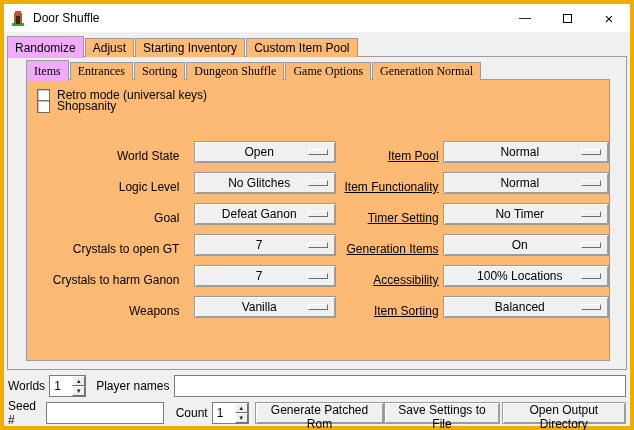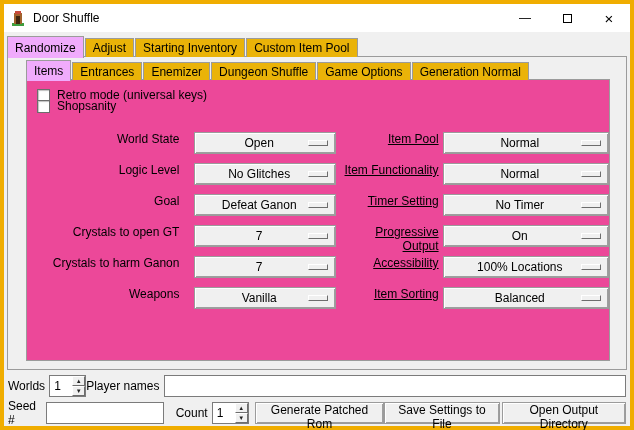--- a/index.html
+++ b/index.html
@@ -15,38 +15,38 @@
   .app-icon { width: 16px; height: 16px; margin: 0 7px 0 6px; flex: 0 0 auto; }
   .title-text { font-size: 12px; color: #000; }
   .win-btns { margin-left: auto; display: flex; height: 100%; }
   .win-btn { width: 42px; height: 100%; display: flex; align-items: center; justify-content: center;
              font-size: 12px; color: #000; cursor: default; }
   .win-btn.max span { display:block; width: 9px; height: 9px; border: 1px solid #000; }
   
   .content { position: relative; width: 626px; height: 394px; background: #F0F0F0; font-size: 12px; }
   
   .tabs { display: flex; align-items: flex-end; }
-  .tab { border: 1px solid #9b9b9b; border-bottom: none; background: #eab308;
+  .tab { border: 1px solid #9b9b9b; border-bottom: none; background: #fdba74;
          height: 19px; display: flex; align-items: center; padding: 0 7px; margin-right: 1px; }
   .tab.active { background: #f0abfc; height: 22px; margin-bottom: -1px; z-index: 3; position: relative; }
   .tabs-outer { position: absolute; left: 3px; top: 3px; height: 22px; z-index: 2; }
   .pane-outer { position: absolute; left: 3px; top: 24px; width: 620px; height: 314px;
                 border: 1px solid #9b9b9b; background: #F0F0F0; }
   .tabs-inner { position: absolute; left: 18px; top: 2px; height: 21px; z-index: 2; }
-  .tabs-inner .tab { height: 18px; }
+  .tabs-inner .tab { height: 18px; font-family: Liberation Serif, serif; }
   .tabs-inner .tab.active { height: 21px; }
   .pane-inner { position: absolute; left: 18px; top: 22px; width: 584px; height: 282px;
-                border: 1px solid #9b9b9b; background: #ec4899; }
+                border: 1px solid #9b9b9b; background: #fdba74; }
   
   .checkbox-row { position: absolute; left: 10px; display: flex; align-items: center; gap: 7px; height: 16px; }
   .checkbox { width: 13px; height: 13px; background: #fff; border: 1px solid #6d6d6d;
               box-shadow: inset 1px 1px 1px rgba(0,0,0,0.25); }
   
   .options { position: absolute; left: 0; top: 52px; width: 100%; }
-  .opt-row { display: flex; align-items: flex-start; height: 31px; }
+  .opt-row { display: flex; align-items: flex-end; height: 31px; }
   .opt-label { color: #000; }
   .opt-label.l { width: 153px; text-align: right; }
   .opt-label.r { width: 103px; text-align: right; text-decoration: underline; }
   .optmenu { height: 22px; position: relative; background: #F0F0F0; cursor: default;
              border: 1px solid #9b9b9b; font-size: 12px; color: #000;
              box-shadow: inset 1px 1px 0 #ffffff, inset -1px -1px 0 #9e9e9e;
              display: flex; align-items: center; justify-content: center; }
   .optmenu.l { width: 142px; margin-left: 15px; }
   .optmenu.r { width: 167px; margin-left: 4px; }
   .optmenu .val { transform: translateX(-6px); }
@@ -98,21 +98,21 @@
       <div class="tab">Adjust</div>
       <div class="tab">Starting Inventory</div>
       <div class="tab">Custom Item Pool</div>
     </div>
 
     <div class="pane-outer">
 
       <div class="tabs tabs-inner">
         <div class="tab active">Items</div>
         <div class="tab">Entrances</div>
-        <div class="tab">Enemizer</div>
+        <div class="tab">Sorting</div>
         <div class="tab">Dungeon Shuffle</div>
         <div class="tab">Game Options</div>
         <div class="tab">Generation Normal</div>
       </div>
 
       <div class="pane-inner">
 
         <div class="checkbox-row" style="top:7px;">
           <div class="checkbox"></div>
           <span>Retro mode (universal keys)</span>
@@ -162,21 +162,21 @@
               <span class="indicator"></span>
             </button>
           </div>
 
           <div class="opt-row">
             <span class="opt-label l">Crystals to open GT</span>
             <button class="optmenu l">
               <span class="val">7</span>
               <span class="indicator"></span>
             </button>
-            <span class="opt-label r">Progressive Output</span>
+            <span class="opt-label r">Generation Items</span>
             <button class="optmenu r">
               <span class="val">On</span>
               <span class="indicator"></span>
             </button>
           </div>
 
           <div class="opt-row">
             <span class="opt-label l">Crystals to harm Ganon</span>
             <button class="optmenu l">
               <span class="val">7</span>
@@ -208,21 +208,21 @@
 
     <div class="bottom-row row1">
       <span class="lbl">Worlds</span>
       <div class="spin">
         <span class="sval">1</span>
         <div class="arrows">
           <span class="arrow">▲</span>
           <span class="arrow">▼</span>
         </div>
       </div>
-      <span class="lbl" style="">Player names</span>
+      <span class="lbl" style="margin-left:10px;">Player names</span>
       <input class="entry" style="flex: 1 1 0%;" value="">
     </div>
 
     <div class="bottom-row row2">
       <span class="lbl">Seed #</span>
       <input class="entry" style="width: 118px;" value="">
       <span class="lbl" style="margin-left:12px;">Count</span>
       <div class="spin">
         <span class="sval">1</span>
         <div class="arrows">

